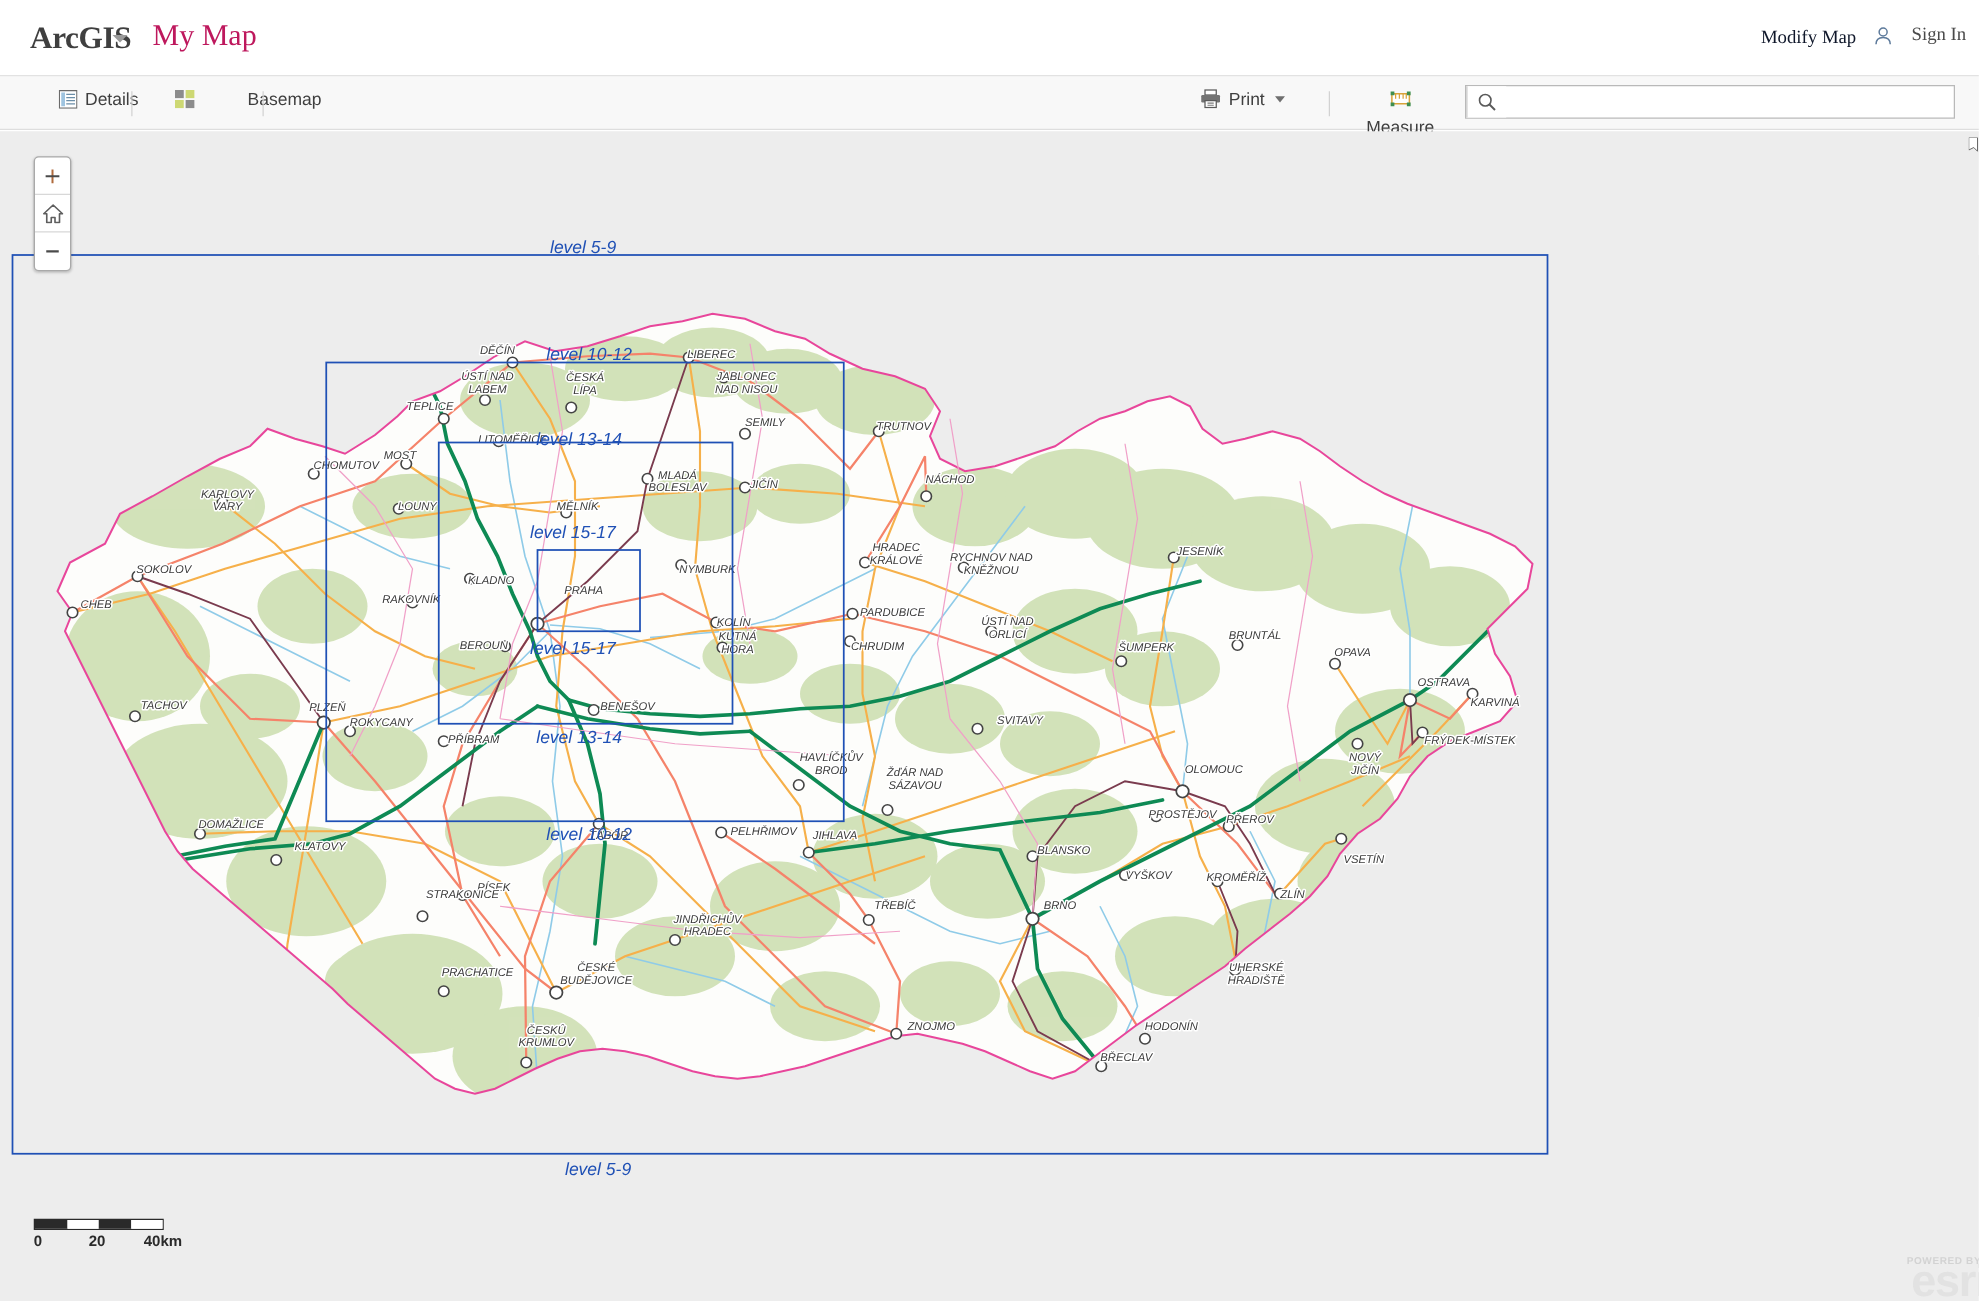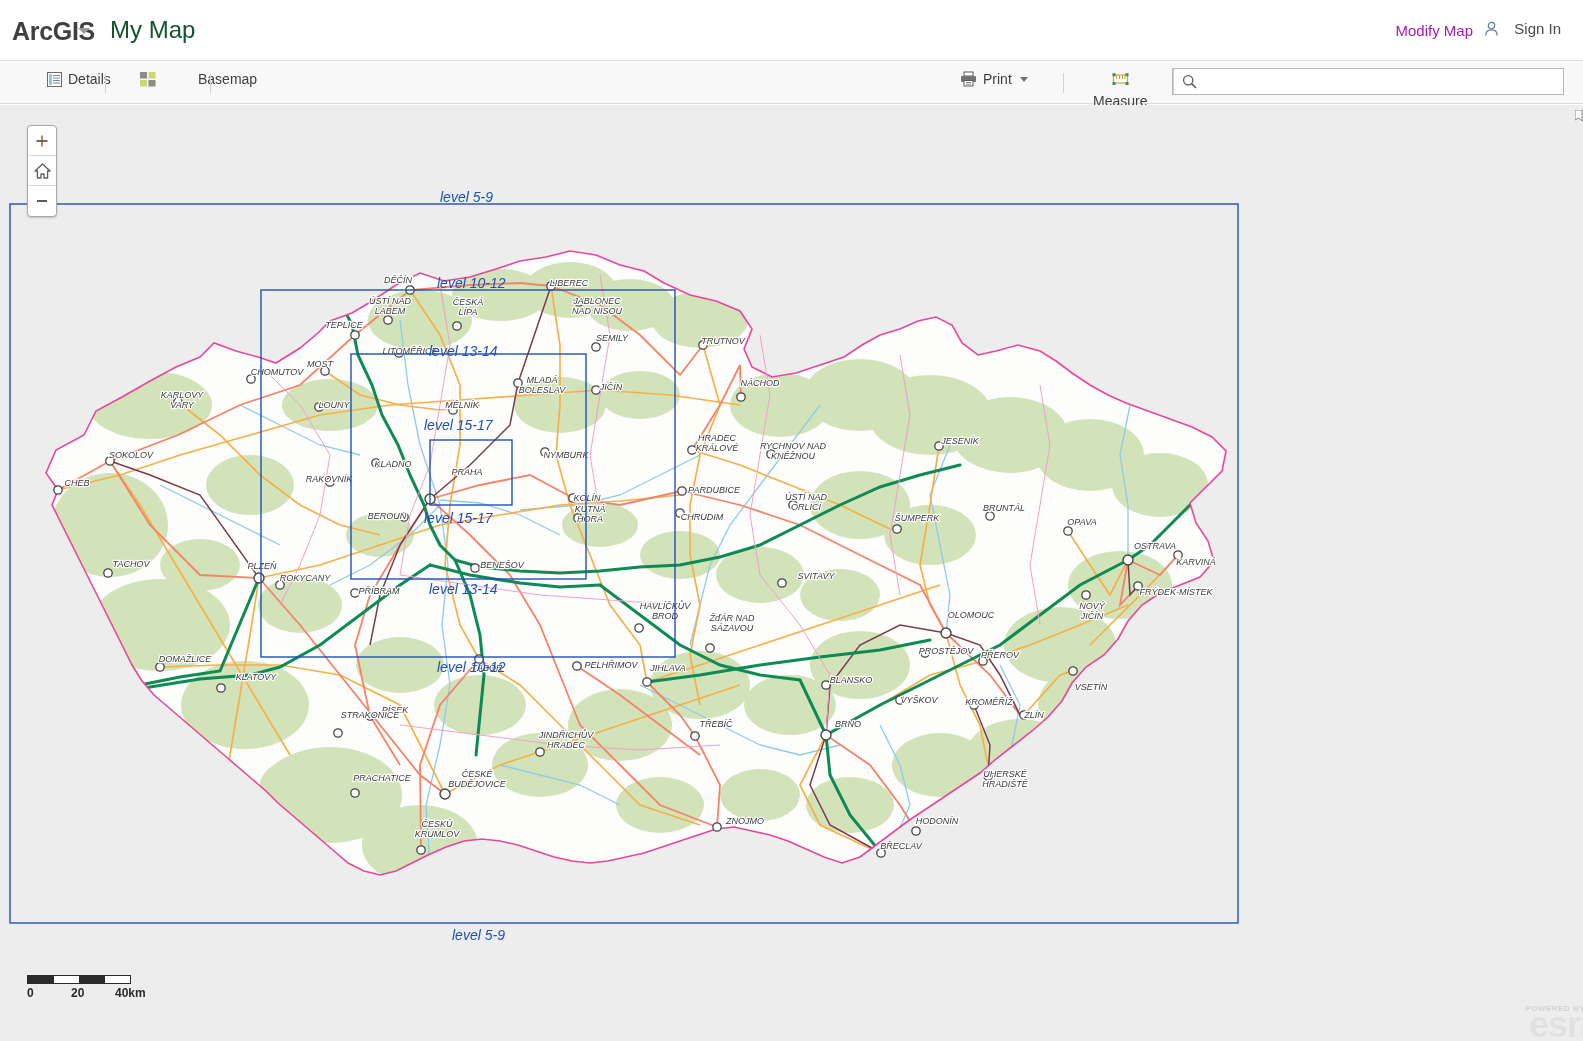--- a/index.html
+++ b/index.html
@@ -1,30 +1,30 @@
 <!DOCTYPE html>
 <html><head>
 <meta charset="utf-8">
 <style>
   * { margin:0; padding:0; box-sizing:border-box; }
   html,body { width:1583px; height:1041px; overflow:hidden; background:#fff;
     font-family:"Liberation Sans", sans-serif; }
 
   
-  #header { position:absolute; left:0; top:0; width:1561px; height:60px;
-    background:#ffffff; }
+  #header { position:absolute; left:12px; top:0; width:1561px; height:60px;
+    background:#ffffff;font-family:Liberation Serif, serif; }
   #brand { position:absolute; left:12px; top:17px; font-size:25px; color:#3f3f3f;
     font-weight:600; letter-spacing:-0.3px; }
   #brand-caret { position:absolute; left:78px; top:28px; width:0;height:0;
     border-left:6px solid transparent;border-right:6px solid transparent;
     border-top:6px solid #9a9a9a; }
   #map-title { position:absolute; left:110px; top:16px; font-size:24px;
-    color:#14532d; font-weight:400; }
+    color:#be185d; font-weight:400; }
   #modify-map { position:absolute; right:88px; top:22px; font-size:15px;
-    color:#a21caf; cursor:pointer; }
+    color:#0f172a; cursor:pointer; }
   #signin-wrap { position:absolute; right:0px; top:20px; display:flex;
     align-items:center; gap:15px; cursor:pointer; }
   #signin-label { font-size:15px; color:#4a4a4a; white-space:nowrap; }
 
   
   #toolbar { position:absolute; left:0; top:60px; width:1583px; height:44px;
     background:#f8f8f8; border-top:1px solid #e2e2e2;
     border-bottom:1px solid #dedede; }
   .tb-btn { position:absolute; top:10px; display:flex; align-items:center;
     gap:6px; cursor:pointer; font-size:14px; color:#3f3f3f;padding-left:20px; }

